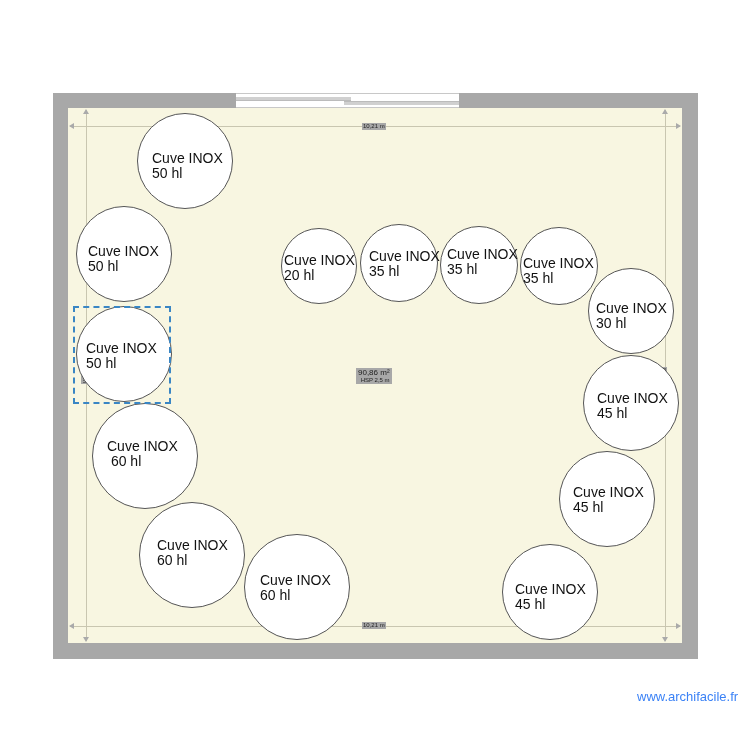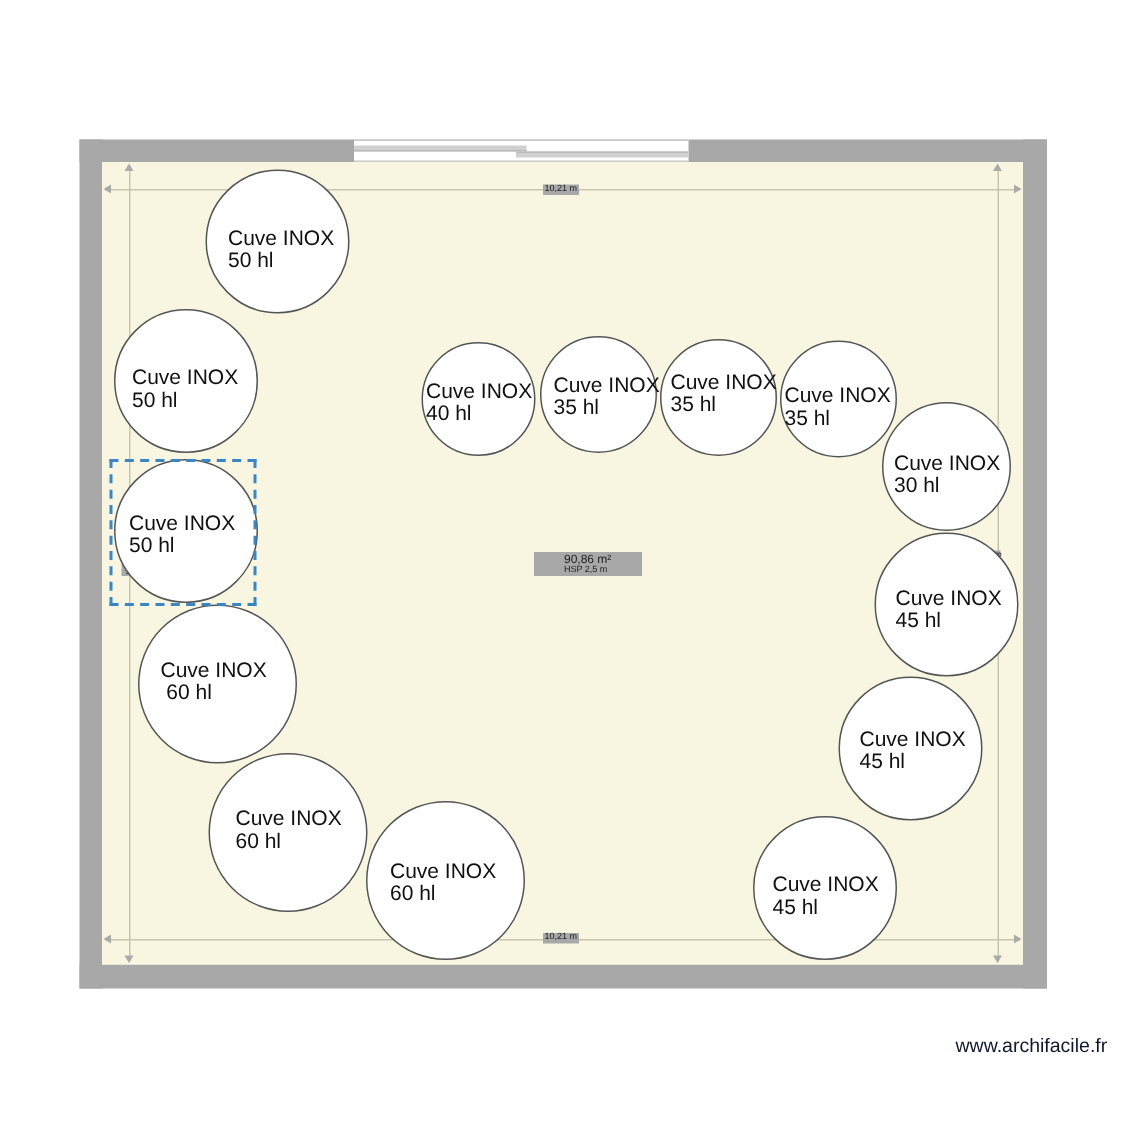--- a/index.html
+++ b/index.html
@@ -13,27 +13,27 @@
     .window .pane2 { position: absolute; right: 0; top: 7px; width: 115px; height: 3px; background: #d0d0d0; border-top: 1px solid #bbb; }
     .dim-h { position: absolute; height: 1px; background: #c9c6b0; }
     .dim-v { position: absolute; width: 1px; background: #c9c6b0; }
     .arrow { position: absolute; width: 0; height: 0; }
     .arrow.r { border-top: 3px solid transparent; border-bottom: 3px solid transparent; border-left: 5px solid #aaa; }
     .arrow.l { border-top: 3px solid transparent; border-bottom: 3px solid transparent; border-right: 5px solid #aaa; }
     .arrow.d { border-left: 3px solid transparent; border-right: 3px solid transparent; border-top: 5px solid #aaa; }
     .arrow.u { border-left: 3px solid transparent; border-right: 3px solid transparent; border-bottom: 5px solid #aaa; }
     .dim-label { position: absolute; background: #a8a8a8; color: #222; font-size: 6px; line-height: 7px; padding: 0 1px; white-space: nowrap; }
     .dim-label.vert { transform: rotate(90deg); transform-origin: center center; }
-    .area-label { position: absolute; left: 356px; top: 368px; background: #a8a8a8; color: #222; text-align: left; padding: 0 20px; }
+    .area-label { position: absolute; left: 356px; top: 368px; background: #a8a8a8; color: #222; text-align: right; padding: 0 2px; }
     .area-label .a { font-size: 8px; line-height: 9px; display: block; }
     .area-label .h { font-size: 6px; line-height: 7px; display: block; }
     .tank { position: absolute; border-radius: 50%; background: #ffffff; border: 1px solid #555; box-sizing: border-box; }
     .tank .lbl { position: absolute; color: #111; font-size: 14px; line-height: 15px; white-space: pre; }
     .selection { position: absolute; left: 73px; top: 306px; width: 98px; height: 98px; border: 2px dashed #3a86c4; box-sizing: border-box; }
-    .footer { position: absolute; left: 637px; top: 689px; font-size: 13px; color: #0f172a; }
+    .footer { position: absolute; left: 637px; top: 689px; font-size: 13px; color: #3b82f6; }
   </style>
 </head>
 <body>
 
 <div class="wall" style="left:53px;top:93px;width:645px;height:15px;"></div>
 <div class="wall" style="left:53px;top:643px;width:645px;height:16px;"></div>
 <div class="wall" style="left:53px;top:93px;width:15px;height:566px;"></div>
 <div class="wall" style="left:682px;top:93px;width:16px;height:566px;"></div>
 
 <div class="floor"></div>
@@ -81,21 +81,21 @@
     <div class="tank" style="left: 92px; top: 403px; width: 106px; height: 106px;">
       <div class="lbl" style="left: 14px; top: 35px;"><span>Cuve INOX</span><br><span> 60 hl</span></div>
     </div>
     <div class="tank" style="left: 139px; top: 502px; width: 106px; height: 106px;">
       <div class="lbl" style="left: 17px; top: 35px;"><span>Cuve INOX</span><br><span>60 hl</span></div>
     </div>
     <div class="tank" style="left: 244px; top: 534px; width: 106px; height: 106px;">
       <div class="lbl" style="left: 15px; top: 38px;"><span>Cuve INOX</span><br><span>60 hl</span></div>
     </div>
     <div class="tank" style="left: 281px; top: 228px; width: 76px; height: 76px;">
-      <div class="lbl" style="left: 2px; top: 24px;"><span>Cuve INOX</span><br><span>40 hl</span></div>
+      <div class="lbl" style="left: 2px; top: 24px;"><span>Cuve INOX</span><br><span>20 hl</span></div>
     </div>
     <div class="tank" style="left: 360px; top: 224px; width: 78px; height: 78px;">
       <div class="lbl" style="left: 8px; top: 24px;"><span>Cuve INOX</span><br><span>35 hl</span></div>
     </div>
     <div class="tank" style="left: 440px; top: 226px; width: 78px; height: 78px;">
       <div class="lbl" style="left: 6px; top: 20px;"><span>Cuve INOX</span><br><span>35 hl</span></div>
     </div>
     <div class="tank" style="left: 520px; top: 227px; width: 78px; height: 78px;">
       <div class="lbl" style="left: 2px; top: 28px;"><span>Cuve INOX</span><br><span>35 hl</span></div>
     </div>

